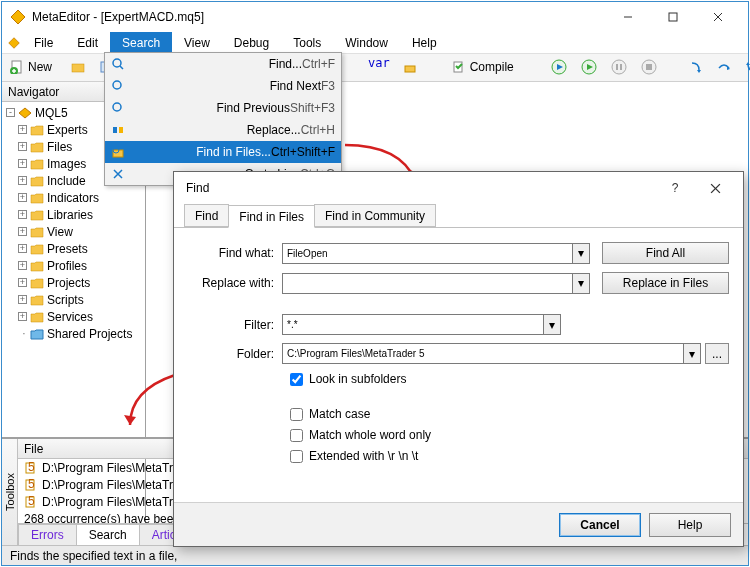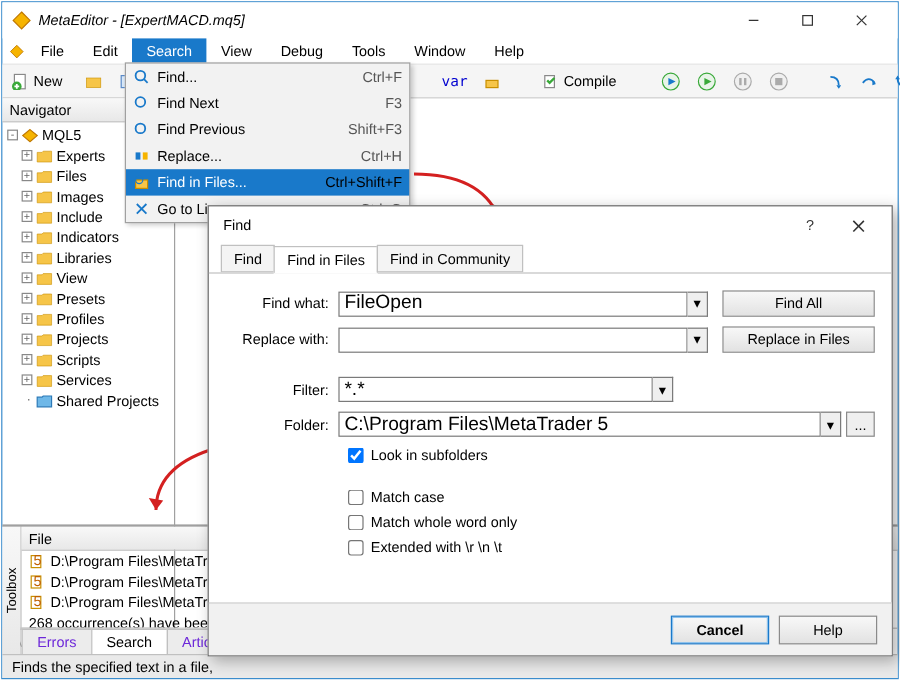--- a/index.html
+++ b/index.html
@@ -1,26 +1,26 @@
 <!DOCTYPE html>
 <html><head>
 <meta charset="utf-8">
 <style>
 * { margin:0; padding:0; box-sizing:border-box; font-family:"Segoe UI",Tahoma,sans-serif; font-size:12px; }
 body { background:#fff; width:750px; height:567px; position:relative; overflow:hidden; }
 .window { border:1px solid #3a8ccc; width:748px; height:565px; position:absolute; top:1px; left:1px; display:flex; flex-direction:column; background:#fff; }
 .titlebar { height:30px; background:#fff; display:flex; align-items:center; padding:0 8px; }
 .titlebar .icon { width:16px; height:16px; margin-right:6px; }
-.titlebar .title { flex:1;font-style:italic; }
+.titlebar .title { flex:1; }
 .titlebar .winbtn { width:45px; height:28px; display:flex; align-items:center; justify-content:center; color:#444; }
 .winbtn svg { width:10px; height:10px; }
 .menubar { height:22px; display:flex; align-items:stretch; padding-left:4px; border-bottom:1px solid #e0e0e0; }
 .menubar .mitem { padding:3px 12px; display:flex; align-items:center; }
 .menubar .mitem.active { background:#1979ca; color:#fff; }
-.toolbar { height:28px; display:flex; align-items:center; padding:2px 4px; border-bottom:1px solid #d0d0d0; gap:12px; background:#f5f5f5; position:relative; }
+.toolbar { height:28px; display:flex; padding:2px 4px; border-bottom:1px solid #d0d0d0; gap:12px; background:#f5f5f5; position:relative; }
 .tbtn { width:24px; height:22px; display:flex; align-items:center; justify-content:center; border:1px solid transparent; }
 .tsep { width:1px; height:18px; background:#c0c0c0; margin:0 3px; }
 .tnew { display:flex; align-items:center; gap:4px; padding:0 6px 0 4px; height:22px; }
 .body { flex:1; display:flex; position:relative; }
 .navigator { width:144px; border-right:1px solid #a0a0a0; display:flex; flex-direction:column; }
 .navhead { height:20px; background:linear-gradient(#f8f8f8,#e8e8e8); border-bottom:1px solid #c0c0c0; padding:2px 6px; display:flex; align-items:center; justify-content:space-between; }
 .navhead .x { font-size:12px; color:#555; cursor:pointer; }
 .tree { flex:1; overflow:hidden; padding:2px 0; }
 .tnode { display:flex; align-items:center; height:17px; padding-left:4px; white-space:nowrap; }
 .tnode .tw { width:12px; text-align:center; color:#666; font-size:10px; }
@@ -28,21 +28,21 @@
 .tnode .fold { width:14px; height:12px; margin-right:3px; }
 .navfoot { height:22px; display:flex; border-top:1px solid #c0c0c0; }
 .navfoot .ntab { padding:3px 10px; border:1px solid #c0c0c0; border-bottom:none; margin-right:-1px; background:#fff; }
 .navfoot .ntab.inactive { background:#ececec; color:#888; }
 .editor { flex:1; padding:6px 2px; font-family:Consolas,monospace; font-size:13px; color:#000; position:relative; }
 .editor .ln { white-space:pre; padding-left:6px; }
 .kw { color:#0000d0; }
 .fn { color:#800080; }
 
 .dropdown { position:absolute; top:52px; left:104px; width:238px; background:#f2f2f2; border:1px solid #a0a0a0; box-shadow:2px 2px 4px rgba(0,0,0,.2); z-index:5; }
-.ddrow { display:flex; align-items:center; height:22px; padding:0 6px 0 2px; }
+.ddrow { display:flex; align-items:center; height:22px; padding:0 6px 0 2px;text-align:right; }
 .ddrow .ic { width:22px; display:flex; justify-content:center; }
 .ddrow .lbl { flex:1; padding-left:2px; }
 .ddrow .sc { color:#555; }
 .ddrow.hi { background:#1979ca; color:#fff; }
 .ddrow.hi .sc { color:#000000; }
 
 .toolbox { position:absolute; left:0; bottom:20px; right:0; height:108px; border-top:2px solid #a0a0a0; display:flex; }
 .tboxlabel { width:16px; background:linear-gradient(#f8f8f8,#e8e8e8); border-right:1px solid #c0c0c0; display:flex; align-items:center; justify-content:center; }
 .tboxlabel span { transform:rotate(-90deg); white-space:nowrap; font-size:11px; }
 .tboxbody { flex:1; display:flex; flex-direction:column; }
@@ -58,21 +58,21 @@
 .dialog { position:absolute; left:173px; top:171px; width:571px; height:376px; background:#fff; border:1px solid #666; box-shadow:4px 4px 12px rgba(0,0,0,.3); z-index:10; display:flex; flex-direction:column; }
 .dlgtitle { height:32px; display:flex; align-items:center; padding:0 8px; }
 .dlgtitle .t { flex:1; padding-left:4px; }
 .dlgtitle .dbtn { width:40px; height:28px; display:flex; align-items:center; justify-content:center; color:#333; }
 .dlgtabs { height:24px; display:flex; align-items:flex-end; padding-left:10px; border-bottom:1px solid #c0c0c0; }
 .dlgtabs .dt { padding:4px 10px 3px; border:1px solid #c0c0c0; border-bottom:1px solid #fff; margin-right:-1px; background:#fff; position:relative; top:1px; }
 .dlgtabs .dt.inactive { border-bottom:1px solid #c0c0c0; background:#f4f4f4; top:0px; }
 .dlgbody { flex:1; padding:14px 14px 10px 8px; }
 .dlgrow { display:flex; align-items:center; margin-bottom:8px; }
 .dlgrow .lbl { width:100px; text-align:right; padding-right:8px; }
-.dlgrow input[type=text], .dlgrow select { flex:1; height:21px; border:1px solid #7a7a7a; padding:0 4px; font-size:16px; }
+.dlgrow input[type=text], .dlgrow select { flex:1; height:21px; border:1px solid #7a7a7a; padding:0 4px; font-size:10px; }
 .dlgrow .dropbtn { width:17px; height:21px; border:1px solid #7a7a7a; border-left:none; background:#efefef; display:flex; align-items:center; justify-content:center; }
 .dlgrow .actbtn { width:127px; height:22px; margin-left:12px; background:linear-gradient(#f8f8f8,#e2e2e2); border:1px solid #8a8a8a; }
 .dlgrow .brws { width:24px; height:21px; margin-left:4px; border:1px solid #8a8a8a; background:#efefef; }
 .chk { display:flex; align-items:center; margin-left:108px; margin-bottom:7px; gap:6px; }
 .chk input { width:13px; height:13px; }
 .dlgfoot { height:44px; border-top:1px solid #d0d0d0; display:flex; align-items:center; justify-content:flex-end; padding:0 12px; gap:8px; background:#f1f1f1; }
 .dlgfoot button { width:82px; height:24px; background:linear-gradient(#f8f8f8,#e2e2e2); border:1px solid #8a8a8a; }
 .dlgfoot button.primary { border:1px solid #1979ca; box-shadow:0 0 0 1px #8ec2ec inset;font-weight:bold; }
 
 .arrow { position:absolute; z-index:8; pointer-events:none; }

